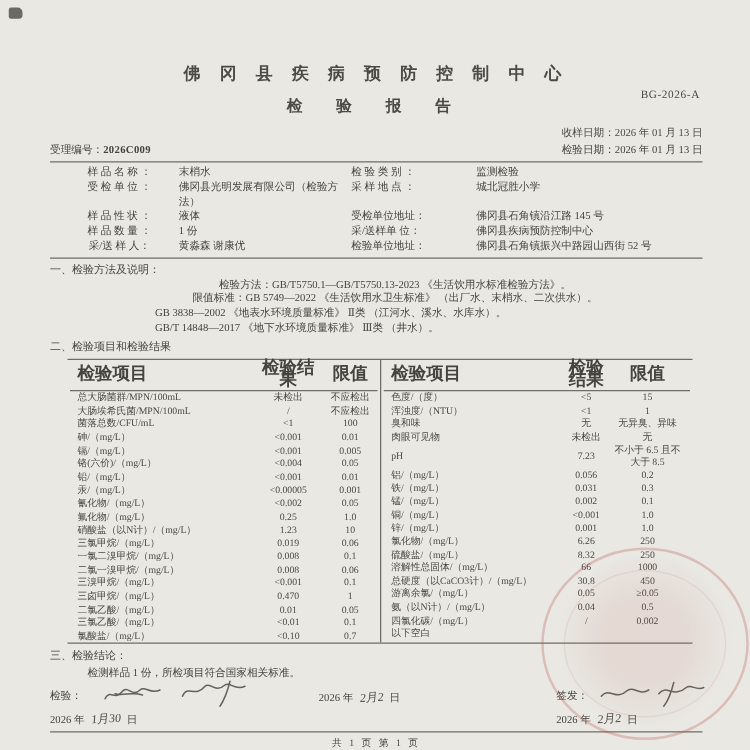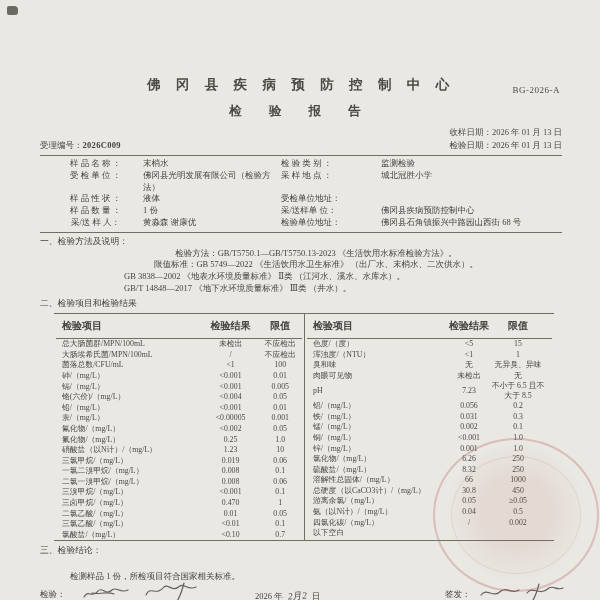--- a/index.html
+++ b/index.html
@@ -2,27 +2,27 @@
 <html><head>
 <meta charset="utf-8">
 <style>
   html,body{margin:0;padding:0;}
   body{
     width:600px;height:600px;overflow:hidden;
     background:#e9e8e3;
     font-family:"Liberation Serif","DejaVu Serif",serif;
     color:#45443e;
   }
-  .page{position:relative;width:600px;height:588px;padding:76px 38px 0 40px;box-sizing:border-box;}
+  .page{position:relative;width:600px;height:588px;padding:50px 38px 0 40px;box-sizing:border-box;}
   .corner-mark{position:absolute;left:7px;top:6px;width:11px;height:9px;background:#54524b;border-radius:2px 4px 3px 2px;opacity:.85;}
 
   
   .hdr{position:relative;text-align:center;}
   .org-name{font-size:13.5px;font-weight:bold;letter-spacing:6px;color:#4b4a44;}
-  .form-code{position:absolute;right:2px;top:9px;font-size:9px;letter-spacing:.5px;color:#4b4a44;}
+  .form-code{position:absolute;right:2px;top:20px;font-size:9px;letter-spacing:.5px;color:#4b4a44;}
   .report-title{font-size:12.5px;font-weight:bold;letter-spacing:12px;margin-top:9px;color:#4b4a44;}
   .date-right{ text-align:right;font-size:8.5px;margin-top:7px;color:#4b4a44;}
   .accept-row{display:flex;justify-content:space-between;font-size:8.5px;margin-top:1px;
     border-bottom:1px solid #6f6e67;padding-bottom:3px;gap:26px;}
   .accept-no{font-weight:bold;letter-spacing:.3px;}
 
   
   .info{border-bottom:1px solid #6f6e67;padding:2px 0 3px 8px;}
   .irow{display:flex;font-size:8.5px;line-height:11.8px;align-items:flex-start;}
   .il{width:95px;flex:none;text-align:center;}
@@ -37,31 +37,31 @@
   .s1-indent{padding-left:84px;}
 
   
   .sec2-title{font-size:8.8px;margin-top:3px;}
   .tables{display:flex;margin:3px 8px 0 14px;border-top:1px solid #6f6e67;border-bottom:1px solid #6f6e67;}
   .tbl{width:50%;box-sizing:border-box;padding:0 2px;}
   .tbl.right{border-left:1px solid #6f6e67;}
   .tr{display:flex;min-height:10.6px;align-items:center;}
   .tc{font-size:7.8px;line-height:9.8px;color:#4a4943;}
   .th-row{border-bottom:1px solid #6f6e67;min-height:24px;}
-  .th{font-weight:bold;font-size:10px;color:#45443e;}
+  .th{font-weight:bold;font-size:14px;color:#45443e;}
   .tbl.left .c0{width:148px;padding-left:6px;box-sizing:border-box;}
   .tbl.left .c1{width:56px;text-align:center;}
   .tbl.left .c2{width:44px;text-align:center;}
   .tbl.right .c0{width:142px;padding-left:6px;box-sizing:border-box;}
   .tbl.right .c1{width:40px;text-align:center;}
   .tbl.right .c2{width:58px;text-align:center;}
 
   
   .sec3{font-size:8.8px;margin-top:4px;}
-  .sec3 .concl{font-size:8.5px;padding-left:30px;margin-top:14px;}
+  .sec3 .concl{font-size:8.5px;padding-left:30px;margin-top:2px;}
   .signoff{display:flex;margin-top:6px;border-bottom:1px solid #6f6e67;padding-bottom:3px;position:relative;}
   .sblock{position:relative;font-size:8.5px;}
   .sb1{width:215px;}
   .sb2{width:190px;}
   .sb3{flex:1;}
   .sig-row{height:17px;position:relative;}
   .sig-svg{position:absolute;pointer-events:none;}
   .hand{display:inline-block;font-size:9.5px;color:#4c4a45;transform:rotate(-3deg) skewX(-8deg);margin:0 5px;}
   .date-row{margin-top:1px;}
   .footer{ text-align:center;font-size:7.8px;margin-top:3px;letter-spacing:2px;color:#4b4a44;}
@@ -103,32 +103,33 @@
     <div class="irow">
       <span class="il">受 检 单 位 ：</span>
         <span class="iv">佛冈县光明发展有限公司（检验方法）</span>
       <span class="rl">采 样 地 点 ：</span>
         <span class="rv">城北冠胜小学</span>
     </div>
     <div class="irow">
       <span class="il">样 品 性 状 ：</span>
         <span class="iv">液体</span>
       <span class="rl">受检单位地址：</span>
+        <span class="rv">佛冈县石角镇沿江路 145 号</span>
     </div>
     <div class="irow">
       <span class="il">样 品 数 量 ：</span>
         <span class="iv">1 份</span>
       <span class="rl">采/送样单 位：</span>
         <span class="rv">佛冈县疾病预防控制中心</span>
     </div>
     <div class="irow">
       <span class="il">采/送 样 人：</span>
         <span class="iv">黄淼森  谢康优</span>
       <span class="rl">检验单位地址：</span>
-        <span class="rv">佛冈县石角镇振兴中路园山西街 68 号</span>
+        <span class="rv">佛冈县石角镇振兴中路园山西街 52 号</span>
     </div>
   </div>
 
   <div class="sec1">
     <div class="sec-title">一、检验方法及说明：</div>
     <div class="s1-line">检验方法：GB/T5750.1—GB/T5750.13-2023 《生活饮用水标准检验方法》。</div>
     <div class="s1-line">限值标准：GB 5749—2022 《生活饮用水卫生标准》 （出厂水、末梢水、二次供水）。</div>
     <div class="s1-indent">GB 3838—2002 《地表水环境质量标准》 Ⅱ类 （江河水、溪水、水库水）。</div>
     <div class="s1-indent">GB/T 14848—2017 《地下水环境质量标准》 Ⅲ类 （井水）。</div>
   </div>

